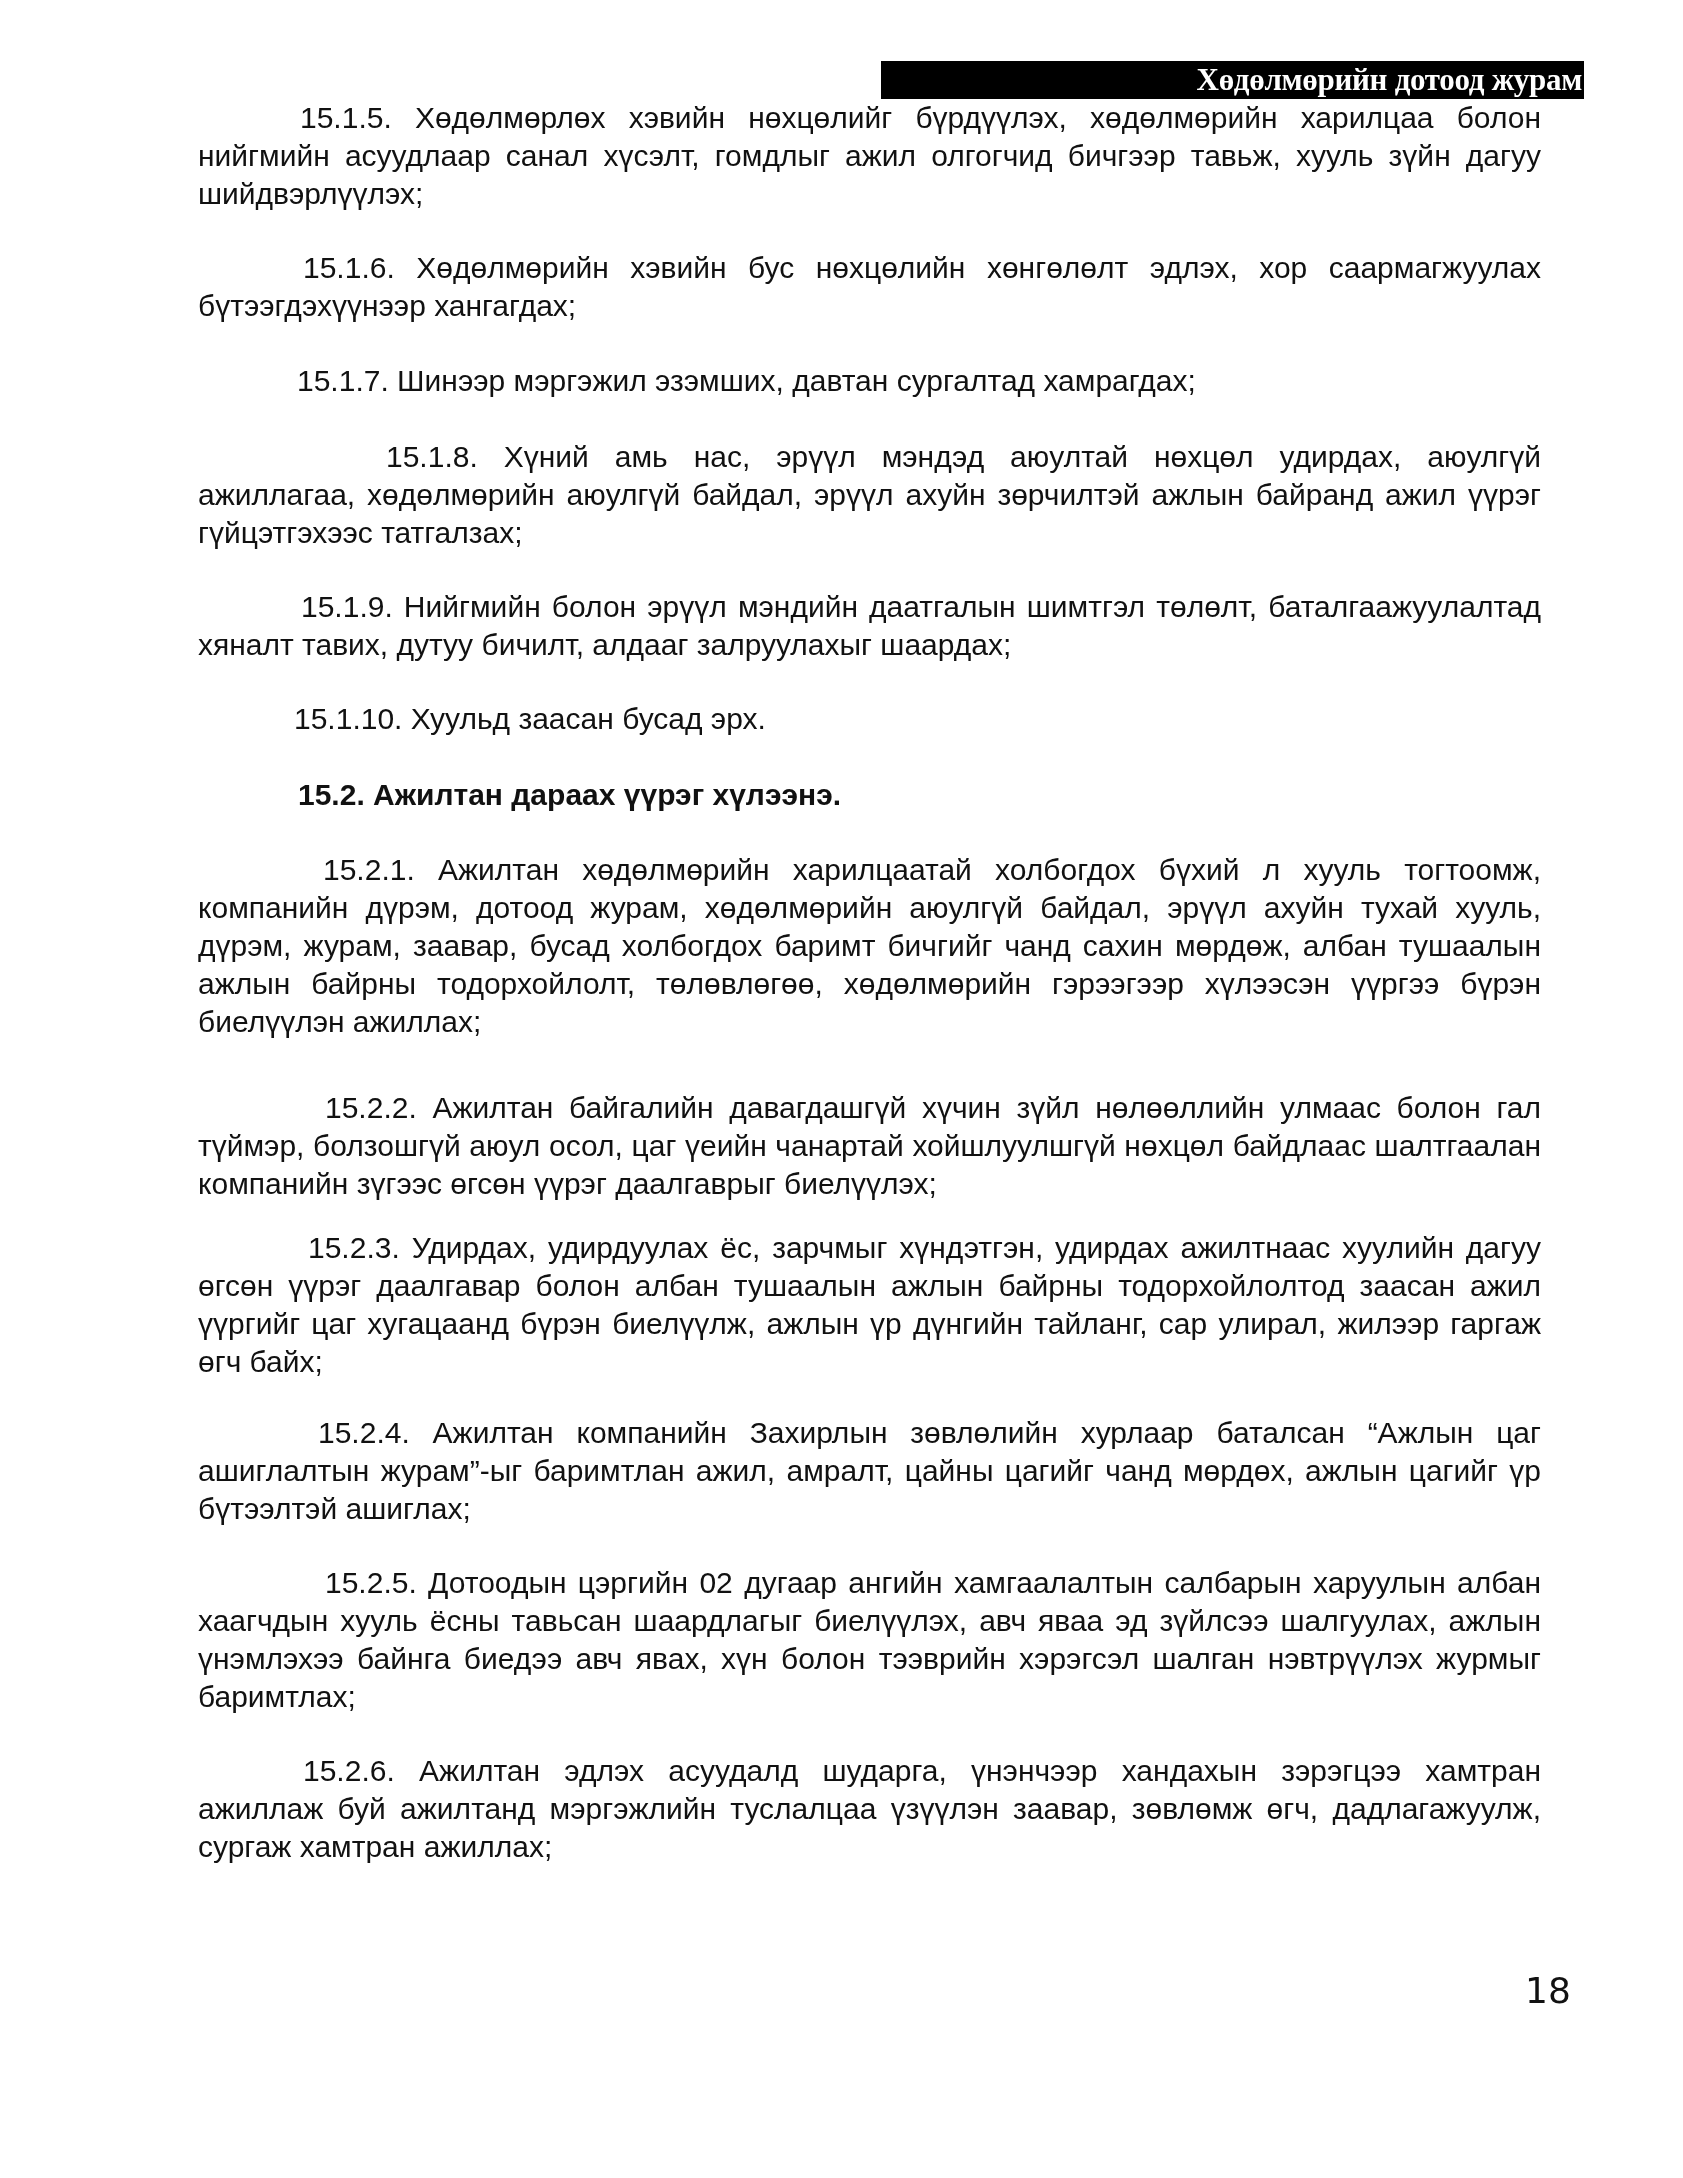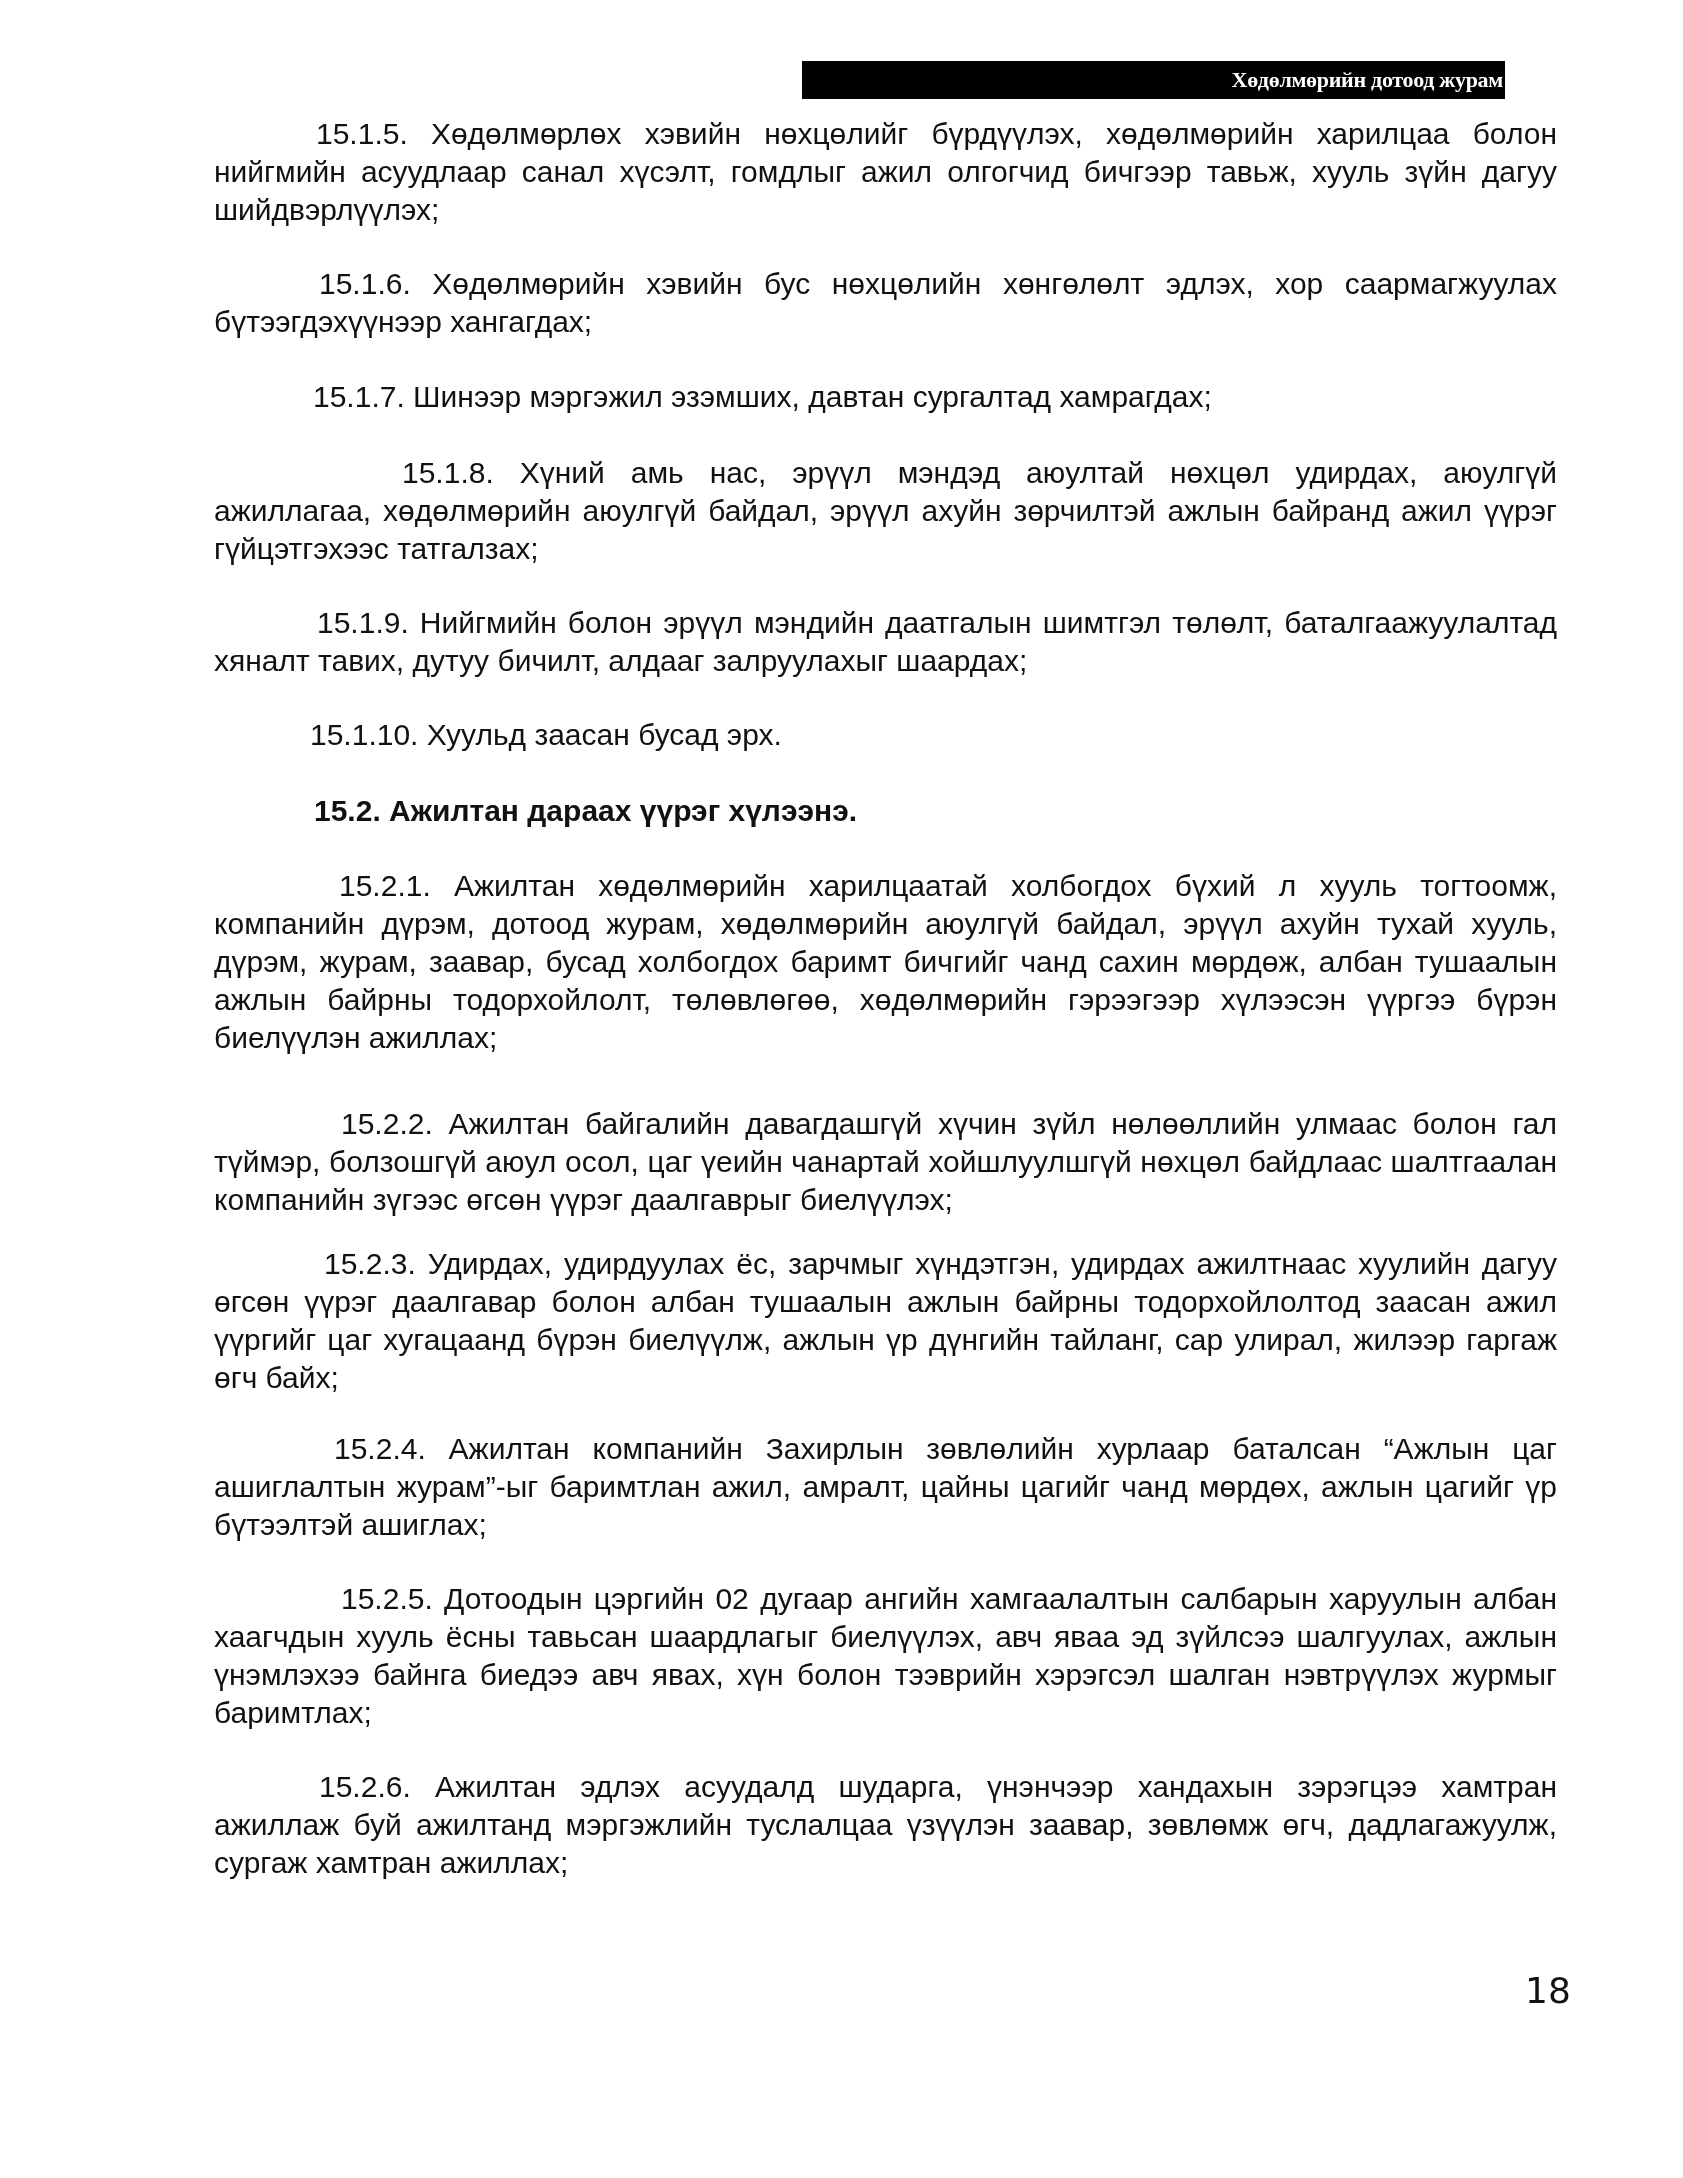--- a/index.html
+++ b/index.html
@@ -1,31 +1,31 @@
 <!DOCTYPE html>
 <html><head>
 <meta charset="utf-8">
 <style>
   html, body { margin: 0; padding: 0; background: #ffffff; }
   body { width: 1683px; height: 2178px; position: relative; overflow: hidden; }
   .header-bar {
-    position: absolute; left: 802px; top: 61px; width: 703px; height: 38px;
+    position: absolute; left: 881px; top: 61px; width: 703px; height: 38px;
     background: #000000; color: #ffffff;
     font-family: "Liberation Serif", "DejaVu Serif", serif;
-    font-weight: bold; font-size: 22px; line-height: 38px;
+    font-weight: bold; font-size: 31px; line-height: 38px;
     text-align: right; padding-right: 2px; box-sizing: border-box;
     letter-spacing: -0.3px;
   }
   .page {
     position: absolute; left: 198px; width: 1343px; top: 0;
     font-family: "Liberation Sans", "DejaVu Sans", sans-serif;
     font-size: 30px; line-height: 38px; color: #111111;
   }
   .para {
-    position: absolute; left: 0; width: 1343px; margin: 16px;
+    position: absolute; left: 0; width: 1343px; margin: 0;
     text-align: justify; text-align-last: left;
   }
   .para.bold { font-weight: bold; }
   .page-number {
     position: absolute; left: 1525px; top: 1970px;
     font-family: "DejaVu Sans", "Liberation Sans", sans-serif;
     font-size: 36px; color: #111111;
   }
 </style>
 </head>

